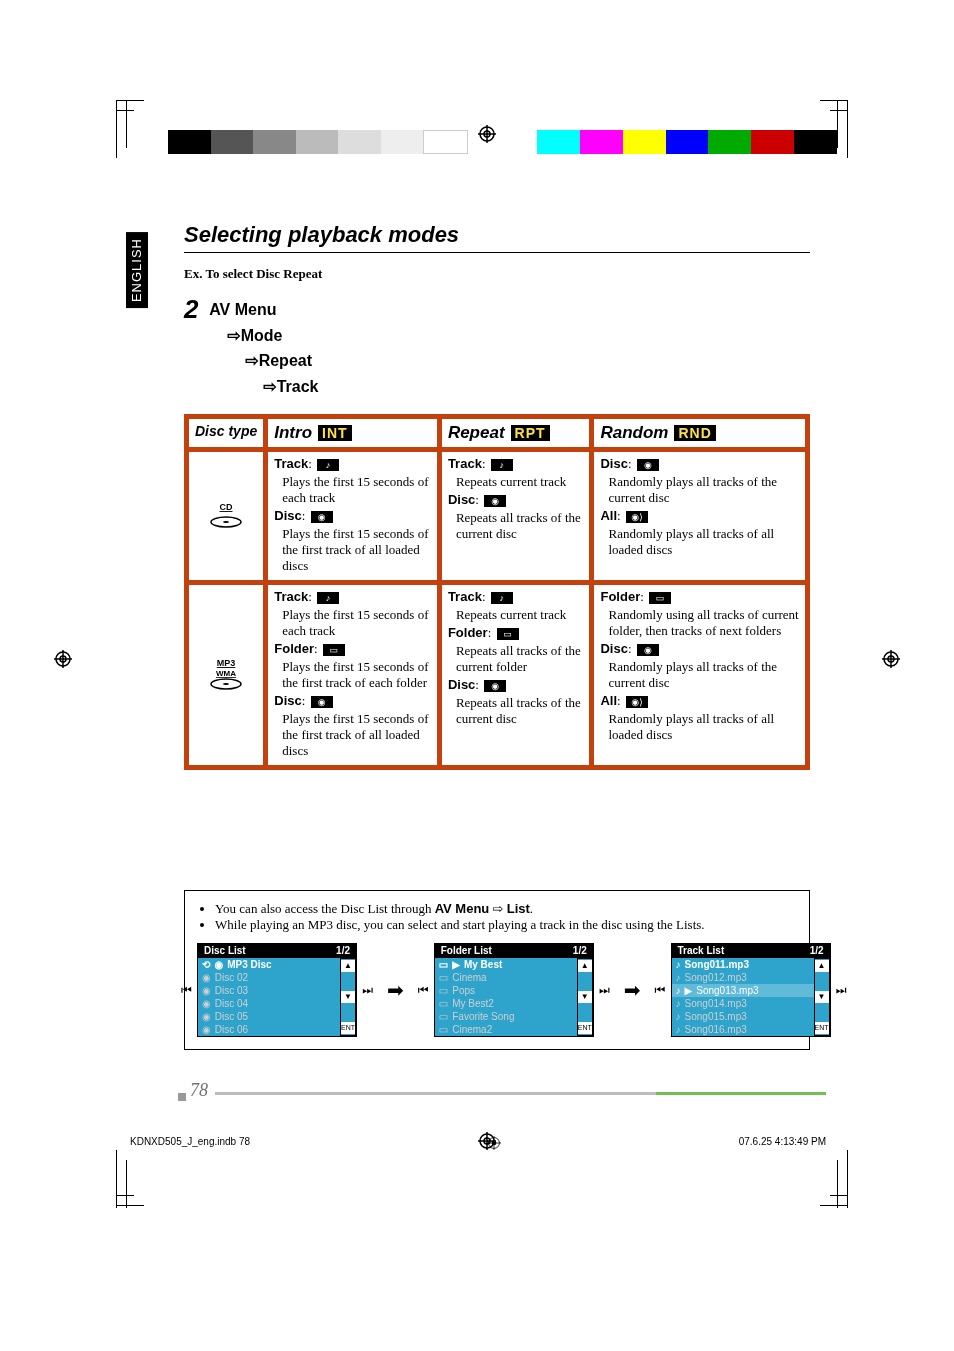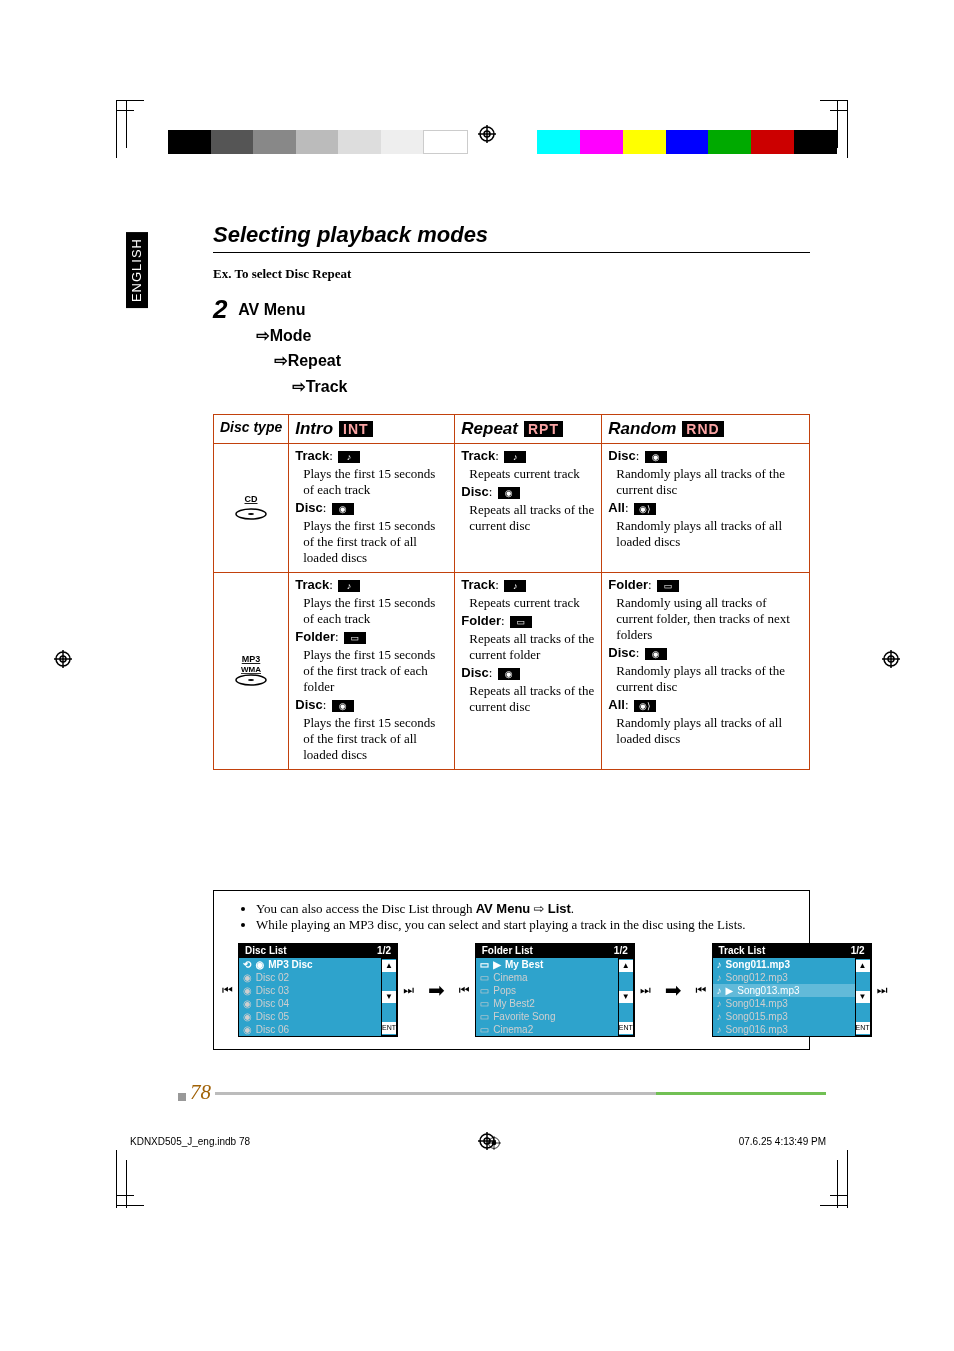--- a/index.html
+++ b/index.html
@@ -41,21 +41,21 @@
     left:-4px; top:10px;
     background:#000; color:#fff;
     writing-mode: vertical-rl;
     transform: rotate(180deg);
     font-family: "Arial Narrow", Arial, sans-serif;
     font-size:13px; letter-spacing:1px;
     padding:6px 3px;
     width:22px;
   }
 
-  .content { margin-left:83px; }
+  .content { margin-left:54px; }
   h1.section {
     font-family: "Arial Narrow", Arial, sans-serif;
     font-weight:bold;
     font-style:italic;
     font-size:22px;
     margin-bottom:10px;
     border-bottom:1px solid #000;
     padding-bottom:4px;
   }
   .twocol { display:flex; gap:28px; }
@@ -90,35 +90,35 @@
   .play-pause { width:40px; display:inline-block; text-align:center; margin-top:2px; }
 
   
   table.modes {
     border-collapse:collapse;
     width:100%;
     margin-top:14px;
     font-size:13px;
   }
   table.modes th, table.modes td {
-    border:1px solid #c2410c;
+    border:5px solid #c2410c;
     padding:4px 6px;
     vertical-align:top;
     text-align:left;
   }
   table.modes th {
     font-family:"Arial Narrow",Arial,sans-serif;
     font-style:italic; font-weight:bold;
     font-size:17px;
     white-space:nowrap;
   }
   table.modes th .ind {
     font-family:Arial,sans-serif;
     font-style:normal;
-    background:#000; color:#fca5a5;
+    background:#000; color:#fde047;
     padding:0 4px;
     font-size:14px;
     letter-spacing:1px;
     display:inline-block;
     margin-left:6px;
   }
   table.modes th.disctype {
     width:60px;
     font-family:"Arial Narrow",Arial,sans-serif;
     font-style:italic; font-weight:bold;
@@ -140,21 +140,21 @@
     color:#fff;
     font-size:9px; text-align:center; line-height:12px;
     margin-left:2px;
   }
   td .block { margin-bottom:2px; }
 
   
   .note-box {
     border:1px solid #000;
     margin-top:120px;
-    padding:10px 24px 12px;
+    padding:10px 12px 12px;
     font-size:13px;
   }
   .note-box ul { list-style:disc; padding-left:18px; }
   .note-box b { font-family:Arial,sans-serif; }
 
   .lists-row { display:flex; gap:30px; margin-top:10px; align-items:center; }
   .list-panel-wrap { position:relative; }
   .list-panel {
     width:160px;
     font-family:Arial,sans-serif;
@@ -200,22 +200,22 @@
   .skip-left, .skip-right { position:absolute; top:50%; transform:translateY(-50%); font-size:12px; }
   .skip-left { left:-16px; } .skip-right { right:-16px; }
   .list-arrow { font-size:20px; align-self:center; }
 
   
   .pnum {
     position:absolute;
     left:190px; top:1080px;
     font-family:Georgia,serif;
     font-style:italic;
-    font-size:21px;
-    color:#a16207;
+    font-size:18px;
+    color:#737373;
   }
   .pnum-left-mark {
     position:absolute;
     left:178px; top:1093px;
     width:8px; height:8px; background:#999;
   }
   .pnum-bar {
     position:absolute;
     left:215px; top:1092px; right:128px;
     height:3px; background:#bcbcbc;

